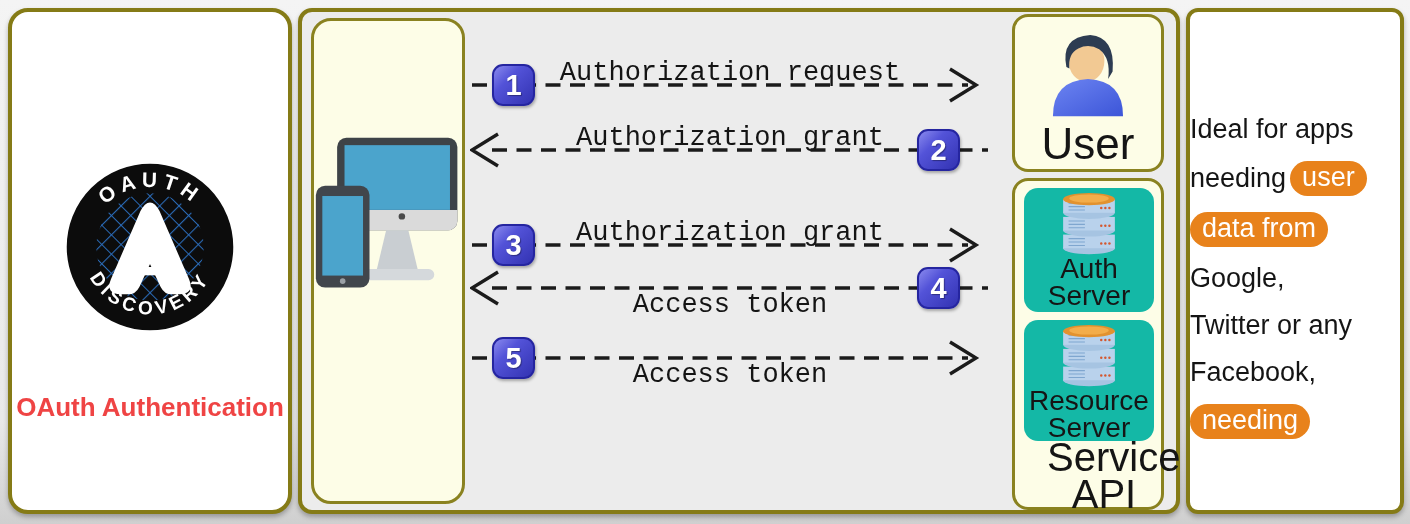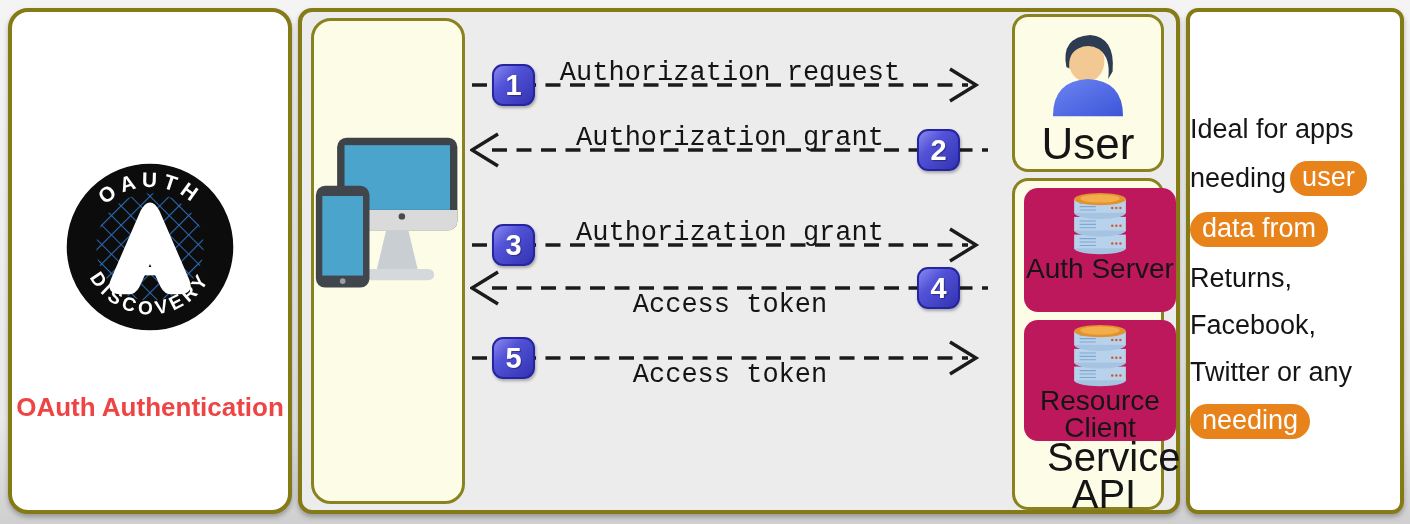--- a/index.html
+++ b/index.html
@@ -20,21 +20,21 @@
 
   
   .actor-box { position:absolute; background:#FDFDE7; border:3px solid #8a8220; border-radius:20px; }
   .client-box { left:9px; top:6px; width:154px; height:486px; }
   .client-icon { position:absolute; top:102px; left:50%; transform:translateX(-50%); width:148px; height:196px; }
   .client-label { position:absolute; top:326px; width:100%; text-align:center; font-size:43px; }
   .user-box { left:710px; top:2px; width:152px; height:158px; border-radius:16px; }
   .user-icon { position:absolute; top:6px; left:50%; transform:translateX(-50%); width:82px; height:100px; }
   .user-label { position:absolute; top:102px; width:100%; text-align:center; font-size:44px; }
   .service-box { left:710px; top:166px; width:152px; height:332px; border-radius:16px; }
-  .server-card { position:absolute; left:9px; width:152px; background:#be185d; border-radius:14px;
+  .server-card { position:absolute; left:9px; width:130px; background:#14b8a6; border-radius:14px;
                  display:flex; flex-direction:column; align-items:center; }
   .card-auth { top:7px; height:124px; }
   .card-resource { top:139px; height:121px; }
   .db-icon { width:88px; height:64px; margin-top:3px; flex:none; }
   .card-label { font-size:28px; line-height:.95; text-align:center; margin-top:1px; }
   .service-label { position:absolute; top:258px; width:100%; text-align:center;
                    font-size:40px; line-height:.92;padding-left:32px; }
 
   
   .flow-row { position:absolute; left:168px; width:520px; height:44px; }
@@ -170,21 +170,21 @@
             <circle cx="68" cy="51" r="1.8"></circle>
               <circle cx="74" cy="51" r="1.8"></circle>
               <circle cx="80" cy="51" r="1.8"></circle>
             <circle cx="68" cy="77" r="1.8"></circle>
               <circle cx="74" cy="77" r="1.8"></circle>
               <circle cx="80" cy="77" r="1.8"></circle>
           </g>
           <ellipse cx="50" cy="12" rx="38" ry="9" fill="#e2922f"></ellipse>
           <ellipse cx="50" cy="11" rx="29" ry="6" fill="#f3ad4a"></ellipse>
         </svg>
-        <div class="card-label">Resource Client</div>
+        <div class="card-label">Resource Server</div>
       </div>
       <div class="service-label">
         <div>Service</div>
         <div>API</div>
       </div>
     </div>
 
     <div class="flow-row r0">
       <div class="flow-label lbl-above">Authorization request</div>
       <svg class="arrow" viewBox="0 0 520 44">
@@ -236,22 +236,22 @@
   <section class="panel right-panel">
     <div class="info-wrap">
       <div class="info-line">Ideal for apps</div>
       <div class="info-line">
         <span>needing</span>
         <span class="pill">user</span>
       </div>
       <div class="info-line">
         <span class="pill">data from</span>
       </div>
-      <div class="info-line">Returns,</div>
+      <div class="info-line">Google,</div>
+      <div class="info-line">Twitter or any</div>
       <div class="info-line">Facebook,</div>
-      <div class="info-line">Twitter or any</div>
       <div class="info-line">
         <span class="pill">needing</span>
       </div>
     </div>
   </section>
 
 </div>
 
 </body></html>

